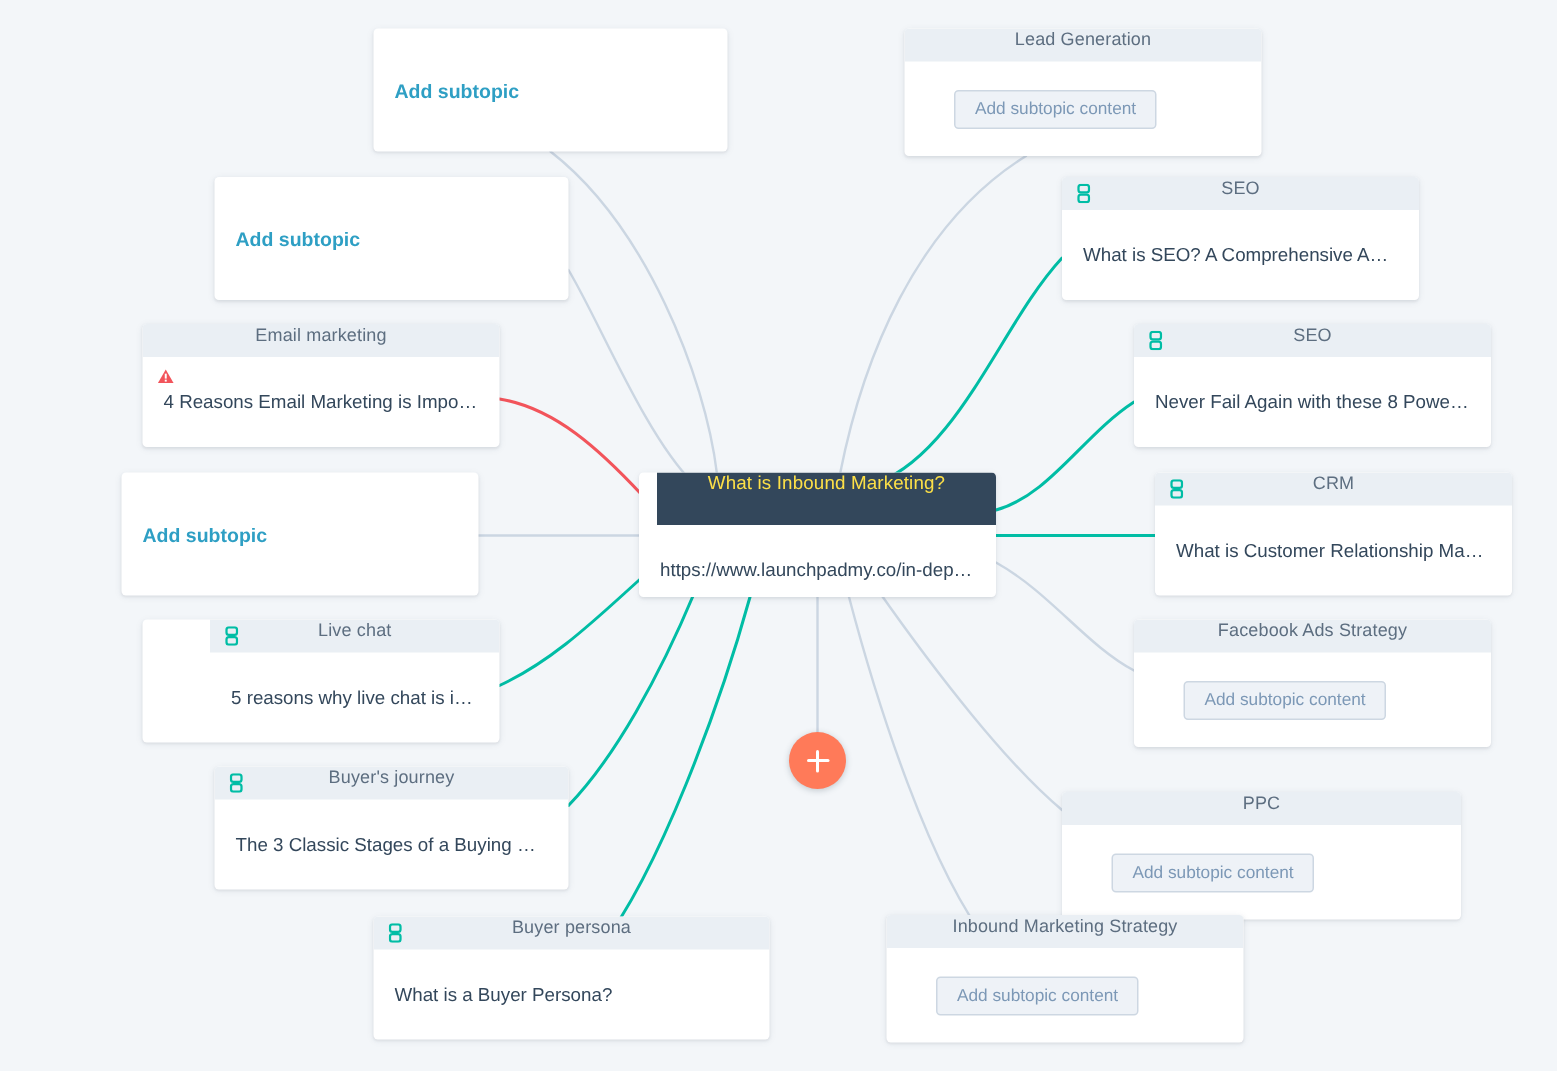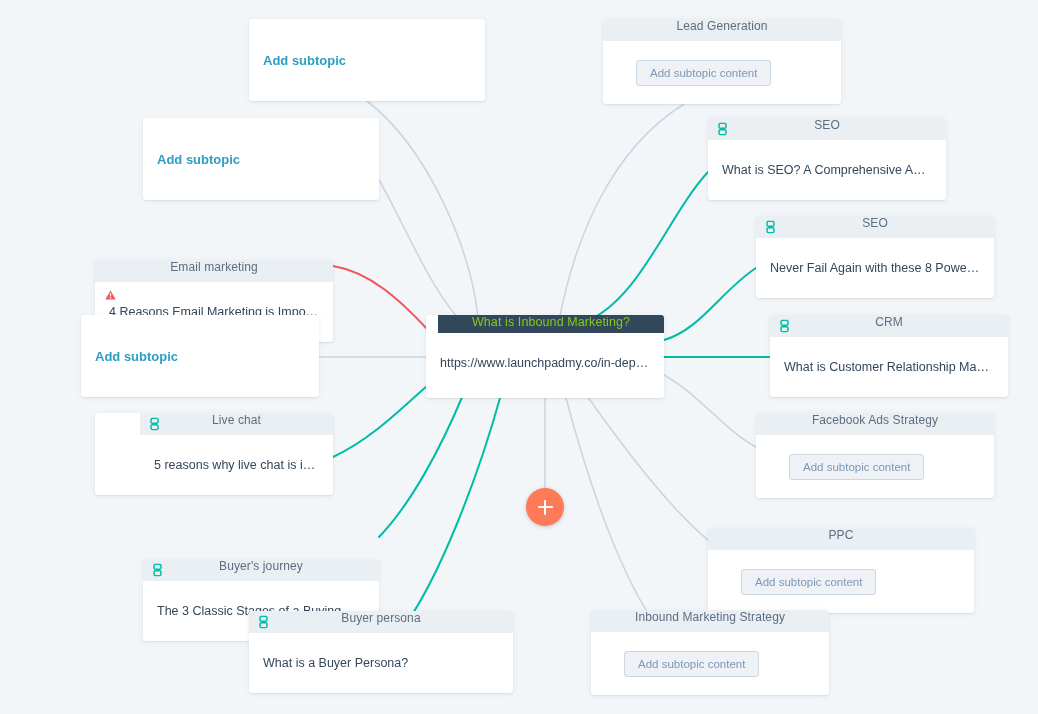--- a/index.html
+++ b/index.html
@@ -81,22 +81,22 @@
   .add-subtopic-text {
     color:#2e9fc4;
     font-size:13px;
     font-weight:bold;
     cursor:pointer;
   }
 
   
   .node.center .node-head {
     background:#33475b;
-    color:#84cc16;
-    height:18px;
+    color:#fde047;
+    height:35px;
     font-size:12.5px;
     margin-left:12px;
   }
   .node.center .node-title { color:#33475b; font-size:12.5px; }
 
   .add-fab {
     position:absolute;
     width:38px; height:38px;
     border-radius:50%;
     background:#ff7a59;
@@ -164,21 +164,21 @@
               <rect x="1" y="0.8" width="7" height="5" rx="1.6" fill="none" stroke="#00bda5" stroke-width="1.5"></rect>
               <rect x="1" y="7.2" width="7" height="5" rx="1.6" fill="none" stroke="#00bda5" stroke-width="1.5"></rect>
             </svg>
           </span>
           <span>SEO</span>
         </div>
         <div class="node-body">
           <span class="node-title">What is SEO? A Comprehensive Answer</span>
         </div>
       </div>
-      <div class="node" id="email-marketing" style="left: 95px; top: 216px; width: 238px; height: 82px; margin-top: 44px;">
+      <div class="node" id="email-marketing" style="left: 95px; top: 216px; width: 238px; height: 82px;">
         <div class="node-head">
           <span>Email marketing</span>
         </div>
         <div class="node-body">
           <span class="warn-icon"><svg width="11" height="10" viewBox="0 0 11 10">
               <path d="M5.5 0.4 L10.7 9.4 L0.3 9.4 Z" fill="#f2545b"></path>
               <rect x="4.85" y="3.1" width="1.3" height="3.3" fill="#ffffff"></rect>
               <rect x="4.85" y="7.1" width="1.3" height="1.3" fill="#ffffff"></rect>
             </svg></span>
           <span class="node-title">4 Reasons Email Marketing is Important</span>
@@ -232,21 +232,21 @@
         </div>
       </div>
       <div class="node" id="facebook-ads-strategy" style="left: 756px; top: 413px; width: 238px; height: 85px;">
         <div class="node-head">
           <span>Facebook Ads Strategy</span>
         </div>
         <div class="node-body">
           <button class="ghost-btn">Add subtopic content</button>
         </div>
       </div>
-      <div class="node" id="buyers-journey" style="left: 143px; top: 511px; width: 236px; height: 82px; margin-top: 48px;">
+      <div class="node" id="buyers-journey" style="left: 143px; top: 511px; width: 236px; height: 82px;">
         <div class="node-head">
           <span class="head-icon">
             <svg width="9" height="13" viewBox="0 0 9 13">
               <rect x="1" y="0.8" width="7" height="5" rx="1.6" fill="none" stroke="#00bda5" stroke-width="1.5"></rect>
               <rect x="1" y="7.2" width="7" height="5" rx="1.6" fill="none" stroke="#00bda5" stroke-width="1.5"></rect>
             </svg>
           </span>
           <span>Buyer's journey</span>
         </div>
         <div class="node-body">

